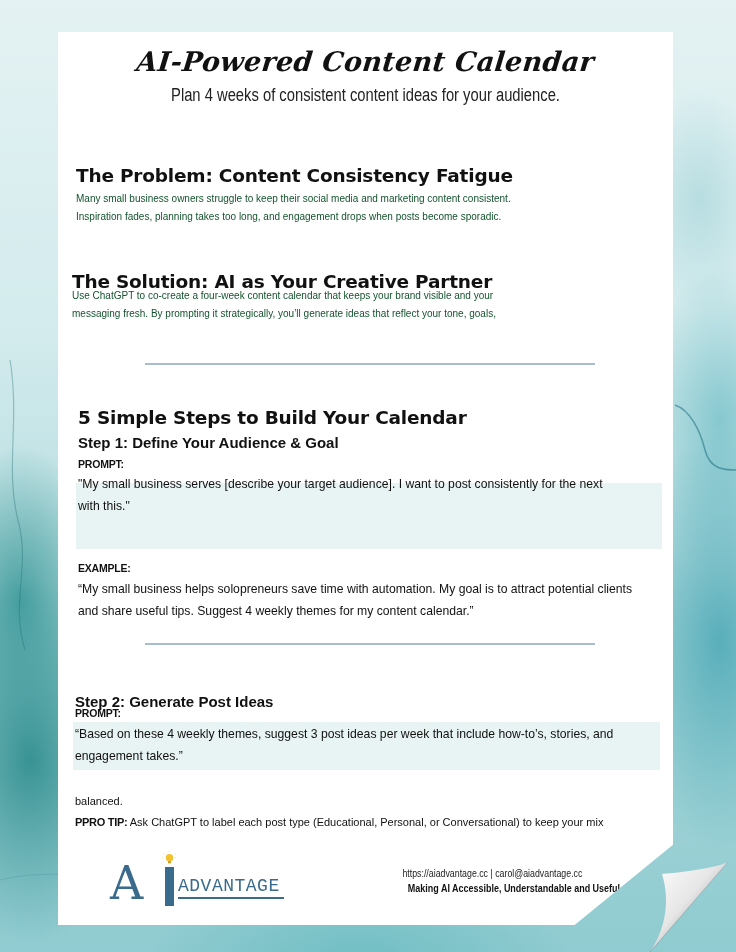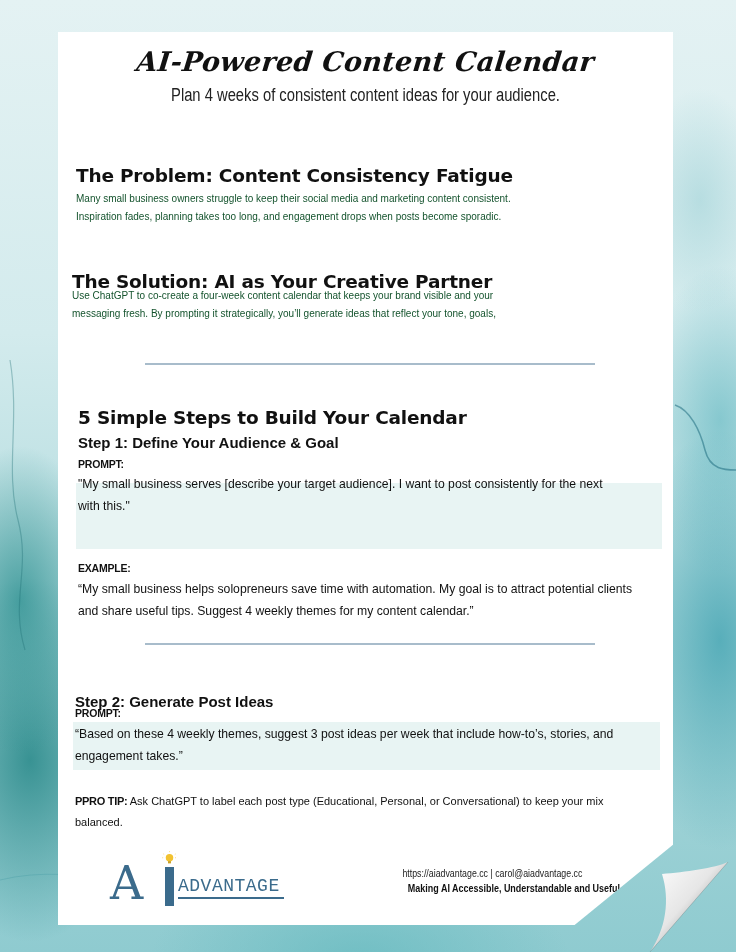--- a/index.html
+++ b/index.html
@@ -192,22 +192,22 @@
 
   <div class="h3" style="left:17px; top:661px;">Step 2: Generate Post Ideas</div>
   <div class="label" style="left:17px; top:675px;">PROMPT:</div>
   <div class="prompt-box" style="left:15px; top:690px; width:587px; height:48px;"></div>
   <div class="qtext" style="left:17px; top:691px;">
     <div>“Based on these 4 weekly themes, suggest 3 post ideas per week that include how-to’s, stories, and</div>
     <div>engagement takes.”</div>
   </div>
 
   <div class="tip" style="left:17px; top:759px; width:580px;">
+    <div>balanced.</div>
     <div><b>PPRO TIP:</b><span> Ask ChatGPT to label each post type (Educational, Personal, or Conversational) to keep your mix</span></div>
-    <div>balanced.</div>
   </div>
 
   <div class="logo">
     <div class="logo-a">A</div>
     <svg class="logo-bulb" viewBox="0 0 20 20">
       <circle cx="10" cy="9" r="5" fill="#f2c230"></circle>
       <rect x="8" y="13.5" width="4" height="3" fill="#c9a22a"></rect>
       <g stroke="#f2c230" stroke-width="1" stroke-dasharray="1 1.5">
         <line x1="10" y1="0.5" x2="10" y2="2.5"></line>
         <line x1="2" y1="4" x2="3.5" y2="5"></line>

